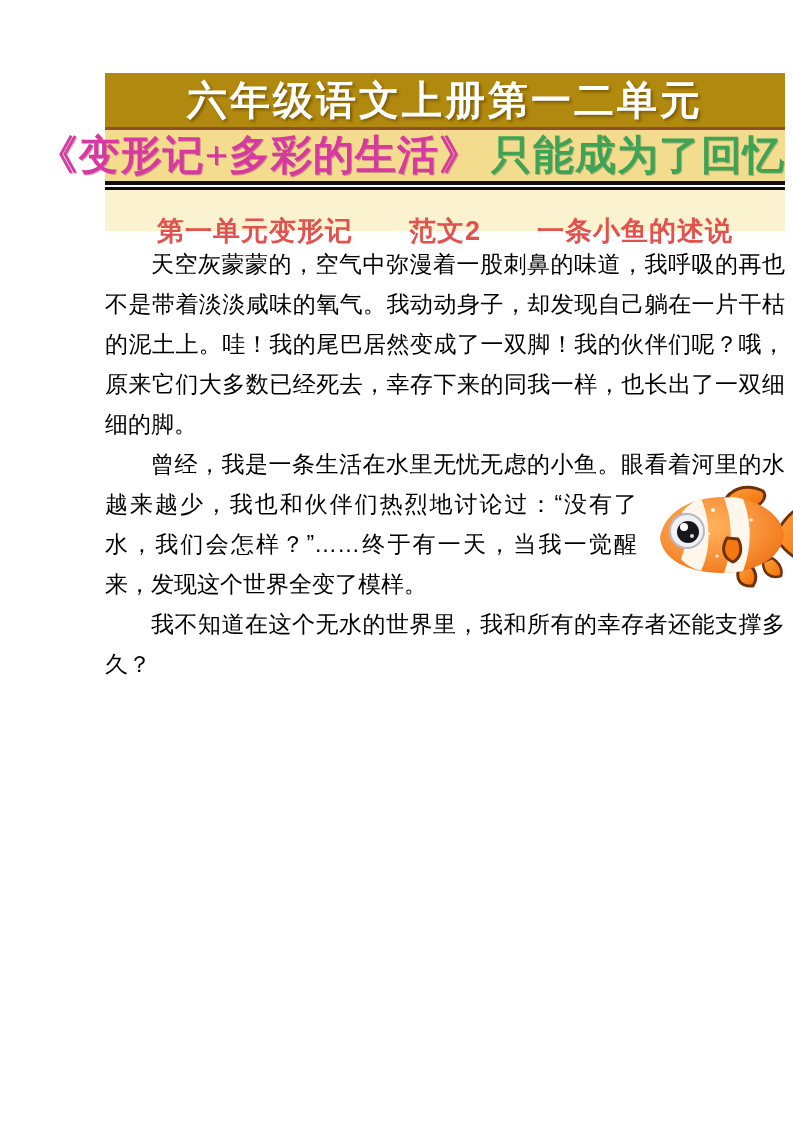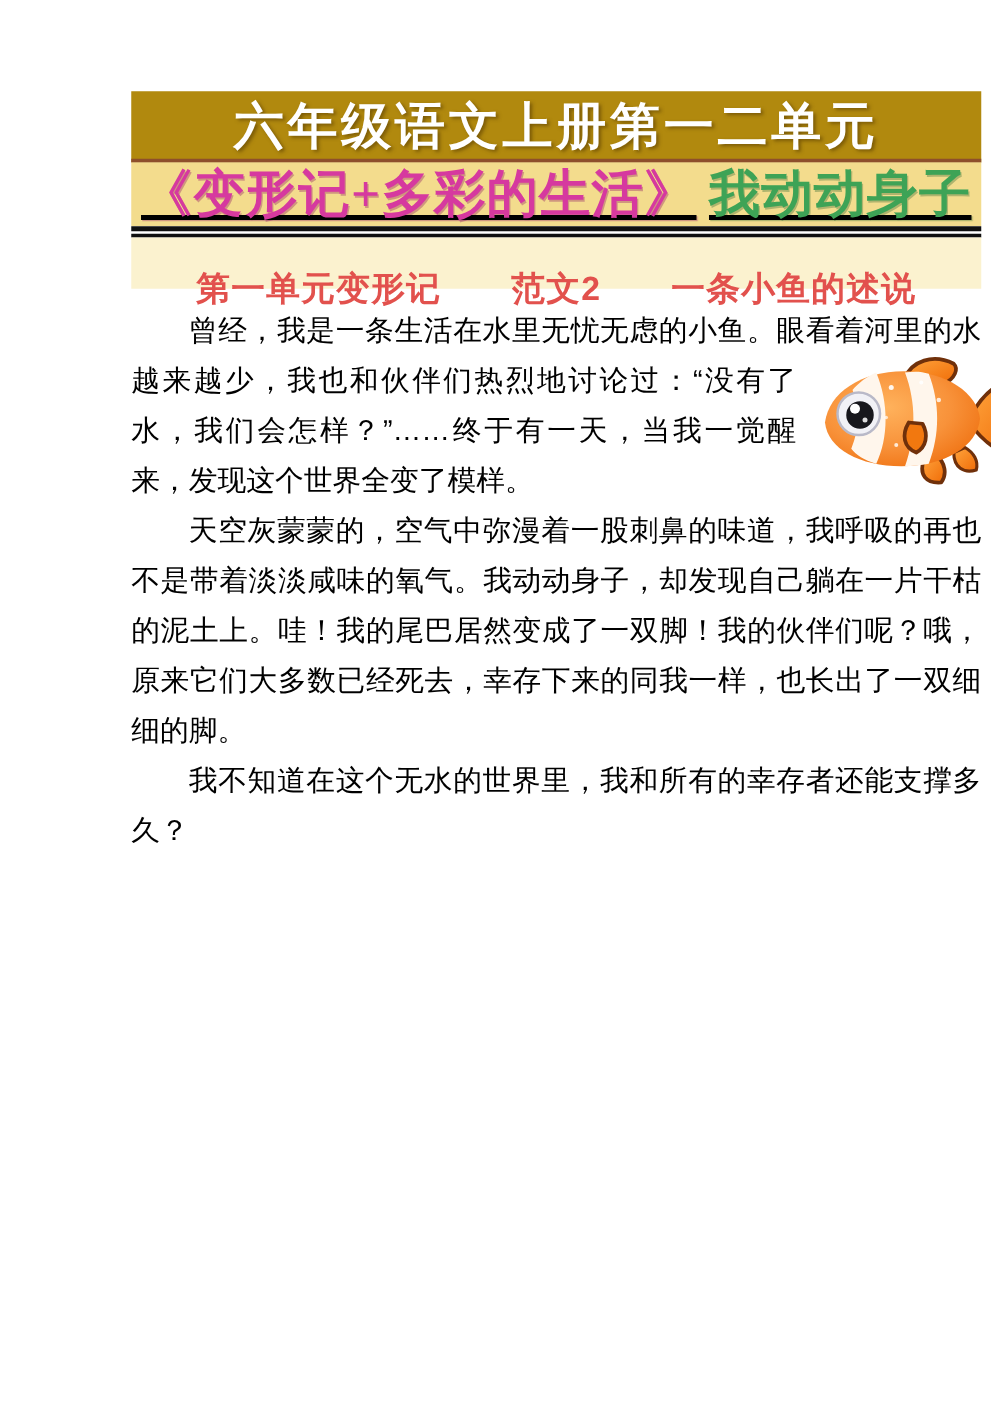--- a/index.html
+++ b/index.html
@@ -31,23 +31,22 @@
     color: #ffffff;
     letter-spacing: 3px;
     text-shadow: 2px 2px 3px rgba(80, 52, 0, 0.55);
     white-space: nowrap;
   }
   .banner-secondary {
     height: 51px;
     background: #f3dc8d;
     display: flex;
     align-items: center;
-    justify-content: center;
+    justify-content: flex-end;
     white-space: nowrap;
-    text-decoration: underline;
   }
   .banner-secondary .seg {
     font-family: "Liberation Serif", "DejaVu Serif", serif;
     font-weight: bold;
     font-size: 41px;
     letter-spacing: 1px;
   }
   .seg-magenta { color: #d6399f; text-shadow: 1px 1px 0 rgba(140,20,100,.35); }
   .seg-green   { color: #3ea356; margin-left: 10px; text-shadow: 1px 1px 0 rgba(20,90,40,.3); }
 
@@ -97,30 +96,32 @@
 
 <div class="page">
   <div class="doc">
 
     <div class="banner-primary">
       <span class="t">六年级语文上册第一二单元</span>
     </div>
 
     <div class="banner-secondary">
       <span class="seg seg-magenta">《变形记+多彩的生活》</span>
-      <span class="seg seg-green">我动动身子</span>
+      <span class="seg seg-green">只能成为了回忆</span>
     </div>
 
     <div class="double-rule"></div>
 
     <div class="subtitle-bar">
       <span class="t">第一单元变形记　　范文2　　一条小鱼的述说</span>
     </div>
 
     <div class="content">
+
+      <p>天空灰蒙蒙的，空气中弥漫着一股刺鼻的味道，我呼吸的再也不是带着淡淡咸味的氧气。我动动身子，却发现自己躺在一片干枯的泥土上。哇！我的尾巴居然变成了一双脚！我的伙伴们呢？哦，原来它们大多数已经死去，幸存下来的同我一样，也长出了一双细细的脚。</p>
 
       <p><span>曾经，我是一条生活在水里无忧无虑的小鱼。眼看着河里的水越来</span><span class="fish-float">
             <svg viewBox="0 0 170 106" xmlns="http://www.w3.org/2000/svg" aria-hidden="true">
           <defs>
             <radialGradient id="bodyGrad" cx="40%" cy="38%" r="75%">
               <stop offset="0%" stop-color="#ffb25c"></stop>
               <stop offset="55%" stop-color="#f8923a"></stop>
               <stop offset="100%" stop-color="#ee6d0c"></stop>
             </radialGradient>
             <linearGradient id="finGrad" x1="0" y1="0" x2="1" y2="1">
@@ -149,19 +150,17 @@
           <circle cx="33" cy="45" r="4" fill="#ffffff"></circle>
           <circle cx="41" cy="54" r="2" fill="#ffffff" opacity="0.85"></circle>
 
           <circle cx="62" cy="28" r="2" fill="#ffffff" opacity="0.9"></circle>
           <circle cx="86" cy="24" r="1.6" fill="#ffffff" opacity="0.9"></circle>
           <circle cx="66" cy="74" r="1.6" fill="#ffffff" opacity="0.8"></circle>
           <circle cx="100" cy="38" r="1.8" fill="#ffffff" opacity="0.8"></circle>
           <circle cx="58" cy="52" r="1.4" fill="#ffffff" opacity="0.7"></circle>
         </svg>
           </span><span>越少，我也和伙伴们热烈地讨论过：“没有了水，我们会怎样？”……终于有一天，当我一觉醒来，发现这个世界全变了模样。</span></p>
-
-      <p>天空灰蒙蒙的，空气中弥漫着一股刺鼻的味道，我呼吸的再也不是带着淡淡咸味的氧气。我动动身子，却发现自己躺在一片干枯的泥土上。哇！我的尾巴居然变成了一双脚！我的伙伴们呢？哦，原来它们大多数已经死去，幸存下来的同我一样，也长出了一双细细的脚。</p>
       <p>我不知道在这个无水的世界里，我和所有的幸存者还能支撑多久？</p>
 
     </div>
   </div>
 </div>
 
 </body></html>

